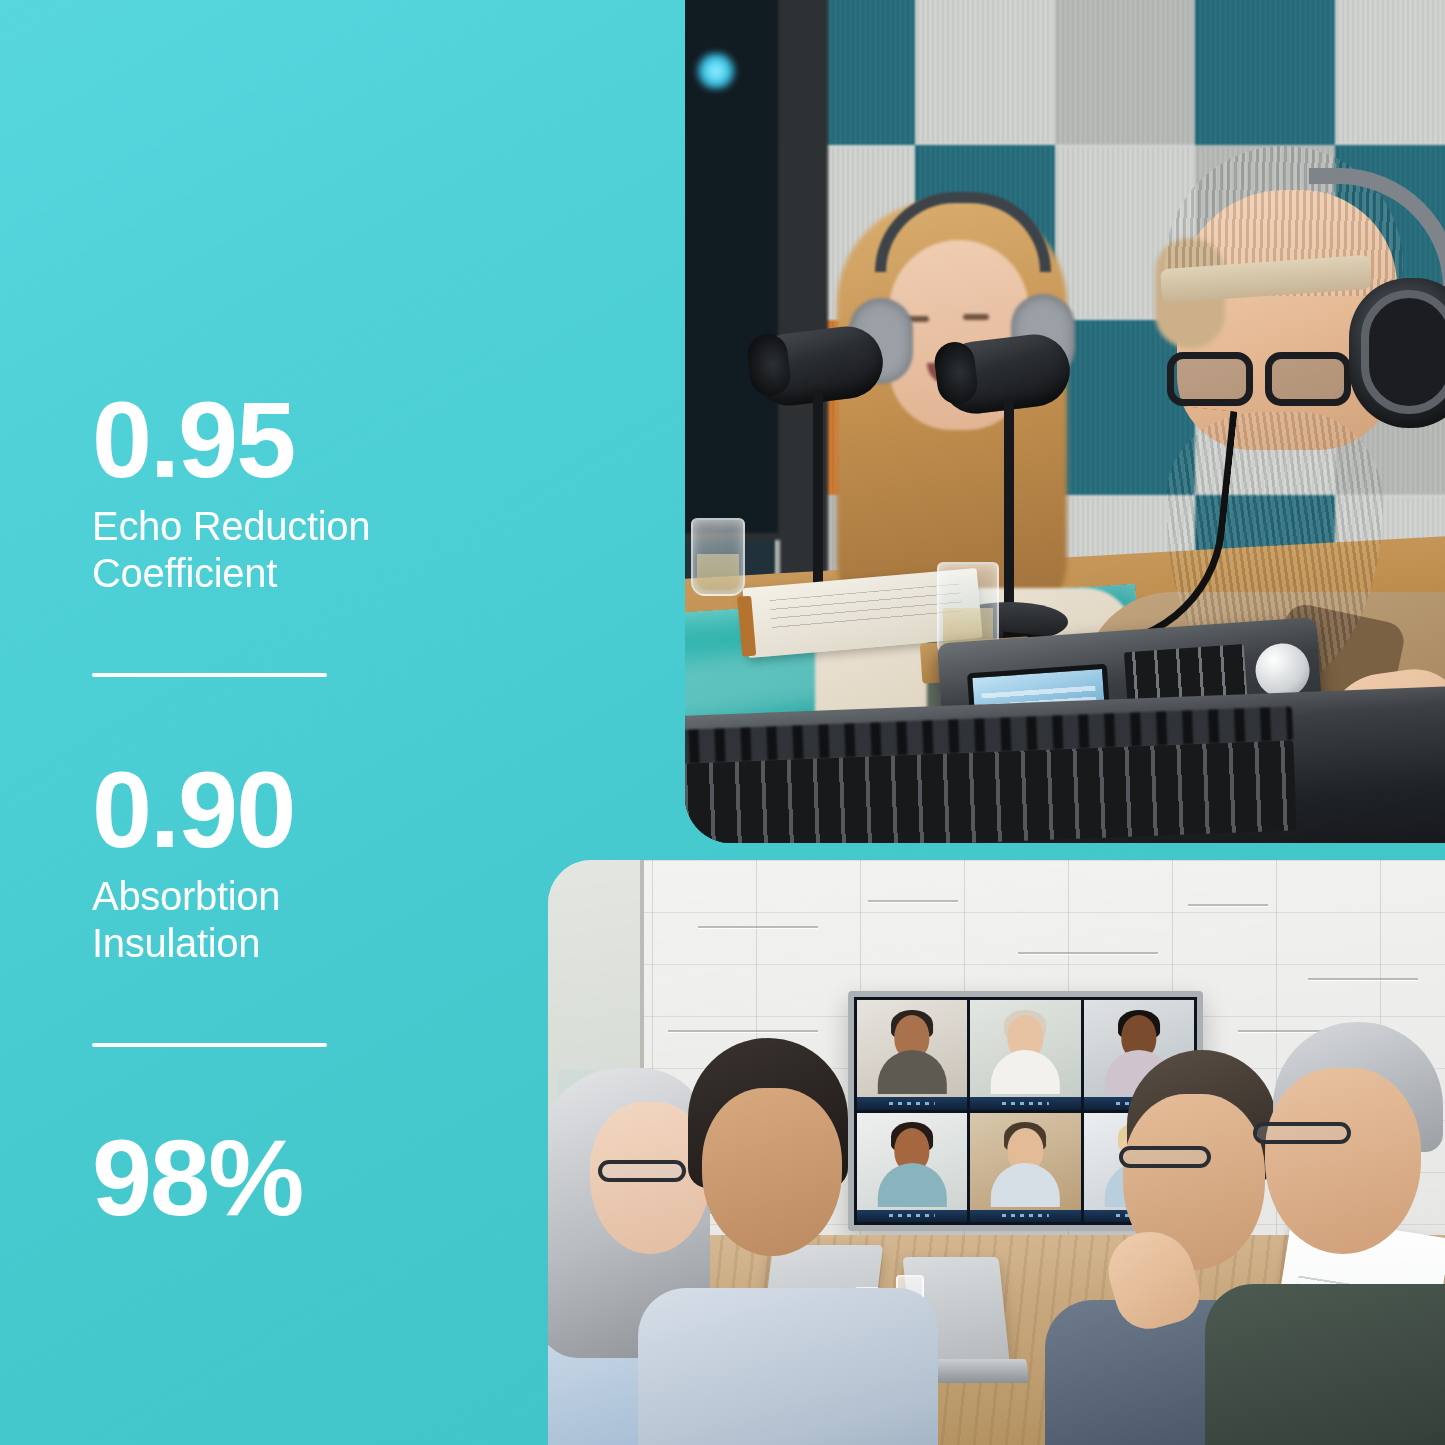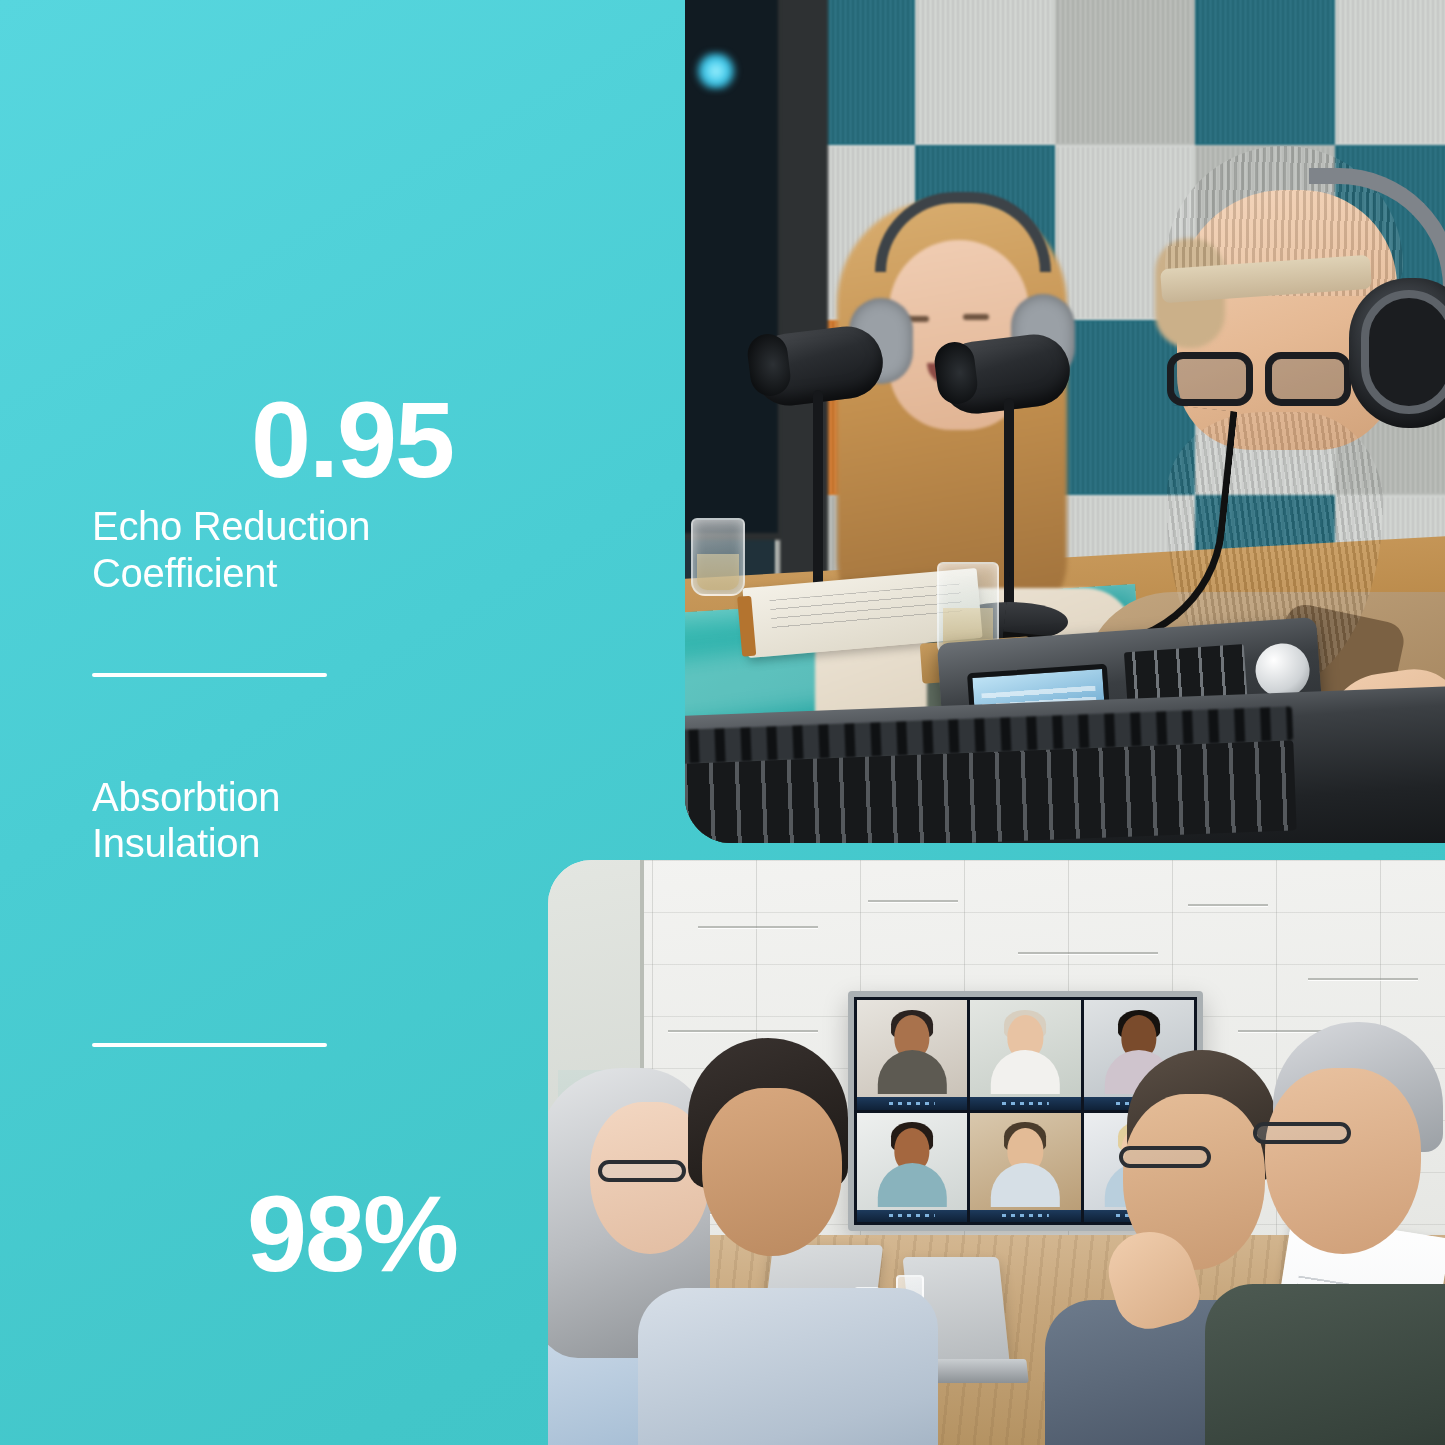--- a/index.html
+++ b/index.html
@@ -15,30 +15,30 @@
 
   .title {
     position:absolute; left:92px; top:92px; width:580px;
     font-size:92px; line-height:0.97; font-weight:700;
     letter-spacing:-2.5px; color:#19545c; white-space:pre-line;
   }
 
   .stat { position:absolute; left:92px; width:520px; }
   .stat-value {
     font-size:108px; line-height:0.92; font-weight:700;
-    color:#ffffff; letter-spacing:-2px;text-align:center;
+    color:#ffffff; letter-spacing:-2px;
   }
   .stat-label {
     margin-top:14px; font-size:40px; line-height:1.16;
     font-weight:400; color:#ffffff; letter-spacing:-0.3px;
     white-space:pre-line;
   }
   #stat-0 { top:390px; }
   #stat-1 { top:760px; }
-  #stat-2 { top:1184px; }
+  #stat-2 { top:1128px; }
 
   .divider {
     position:absolute; left:92px; width:235px; height:4px;
     background:#ffffff; border-radius:2px;
   }
   #divider-0 { top:673px; }
   #divider-1 { top:1043px; }
 
   
   .photo { position:absolute; overflow:hidden; }
@@ -500,20 +500,21 @@
 
   <div class="stat" id="stat-0">
     <div class="stat-value">0.95</div>
     <div class="stat-label">Echo Reduction
 Coefficient</div>
   </div>
 
   <div class="divider" id="divider-0"></div>
 
   <div class="stat" id="stat-1">
+    <div class="stat-value">0.90</div>
     <div class="stat-label">Absorbtion
 Insulation</div>
   </div>
 
   <div class="divider" id="divider-1"></div>
 
   <div class="stat" id="stat-2">
     <div class="stat-value">98%</div>
   </div>
 

